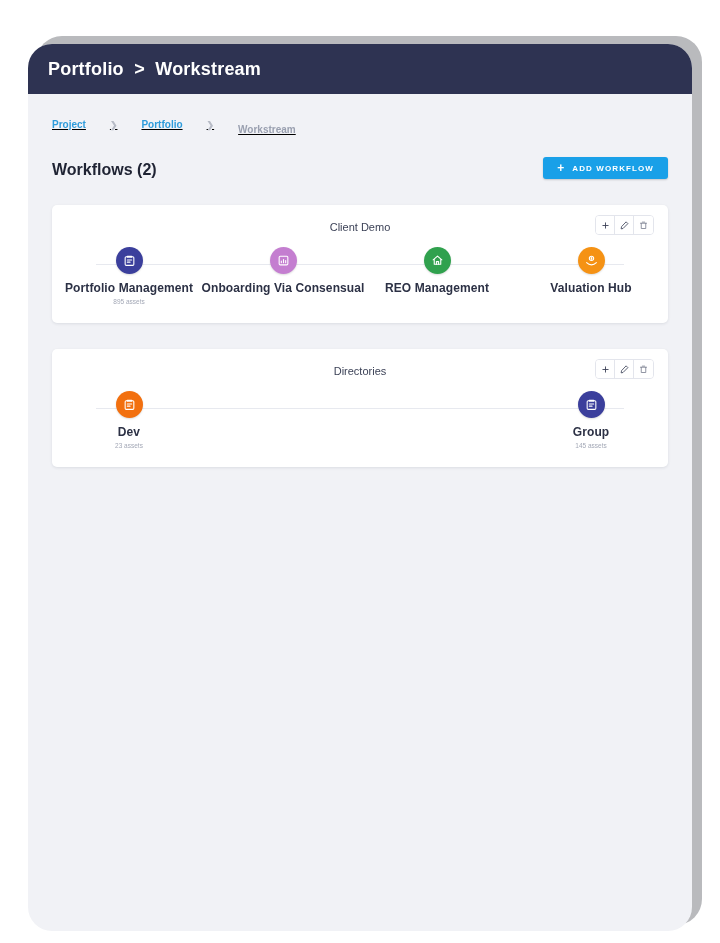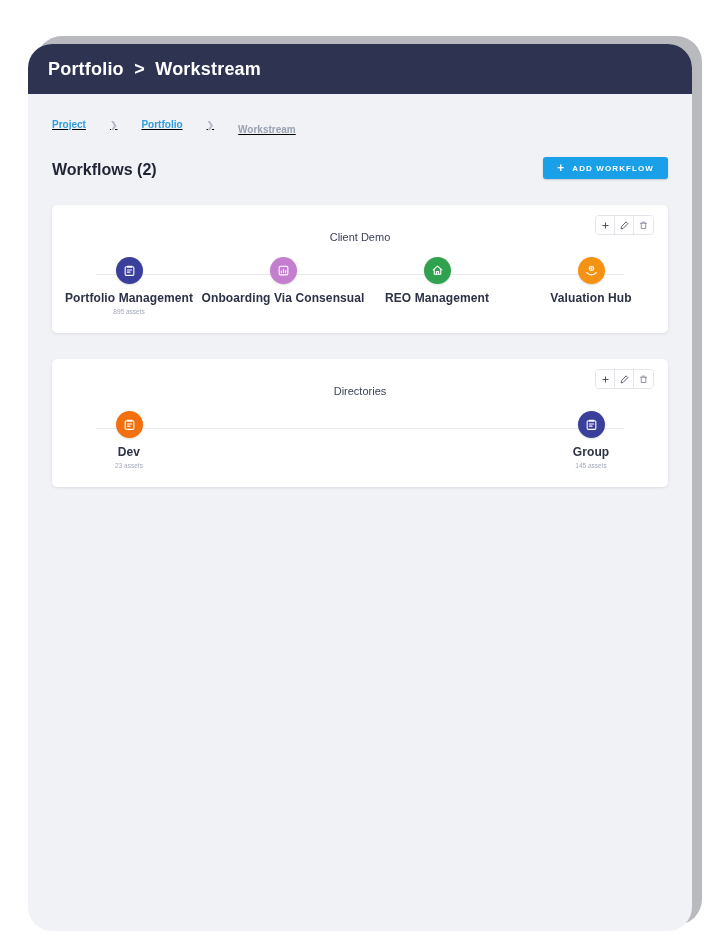--- a/index.html
+++ b/index.html
@@ -112,21 +112,21 @@
     line-height: 1;
     margin-top: -1px;
   }
 
   
   .card {
     position: relative;
     background: #ffffff;
     border-radius: 5px;
     margin-top: 26px;
-    padding: 24px 0 18px 0;
+    padding: 14px 0 18px 0;
     box-shadow: 0 1px 3px rgba(30,35,60,.10);
   }
   .card-title {
     text-align: center;
     font-size: 11px;
     color: #3c4257;
     font-weight: normal;
     padding: 2px 0 0 0;
   }
   .card-actions {

